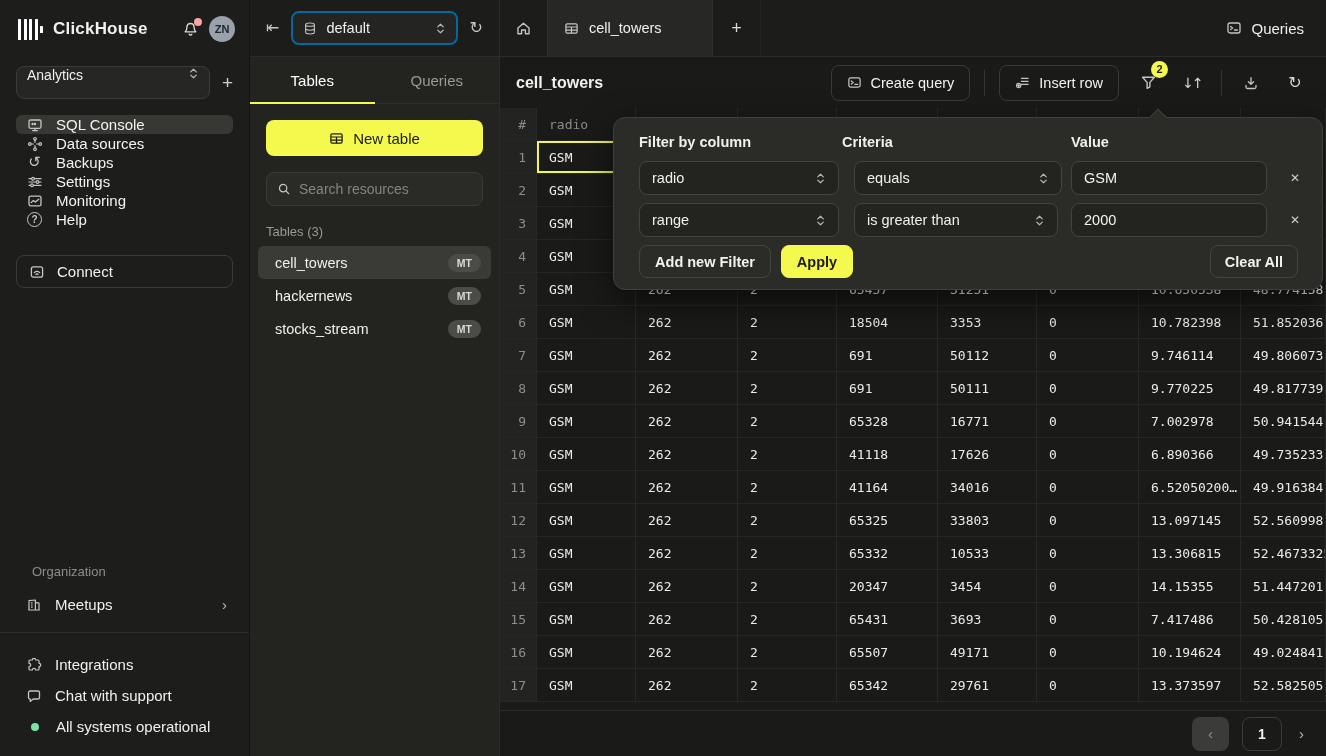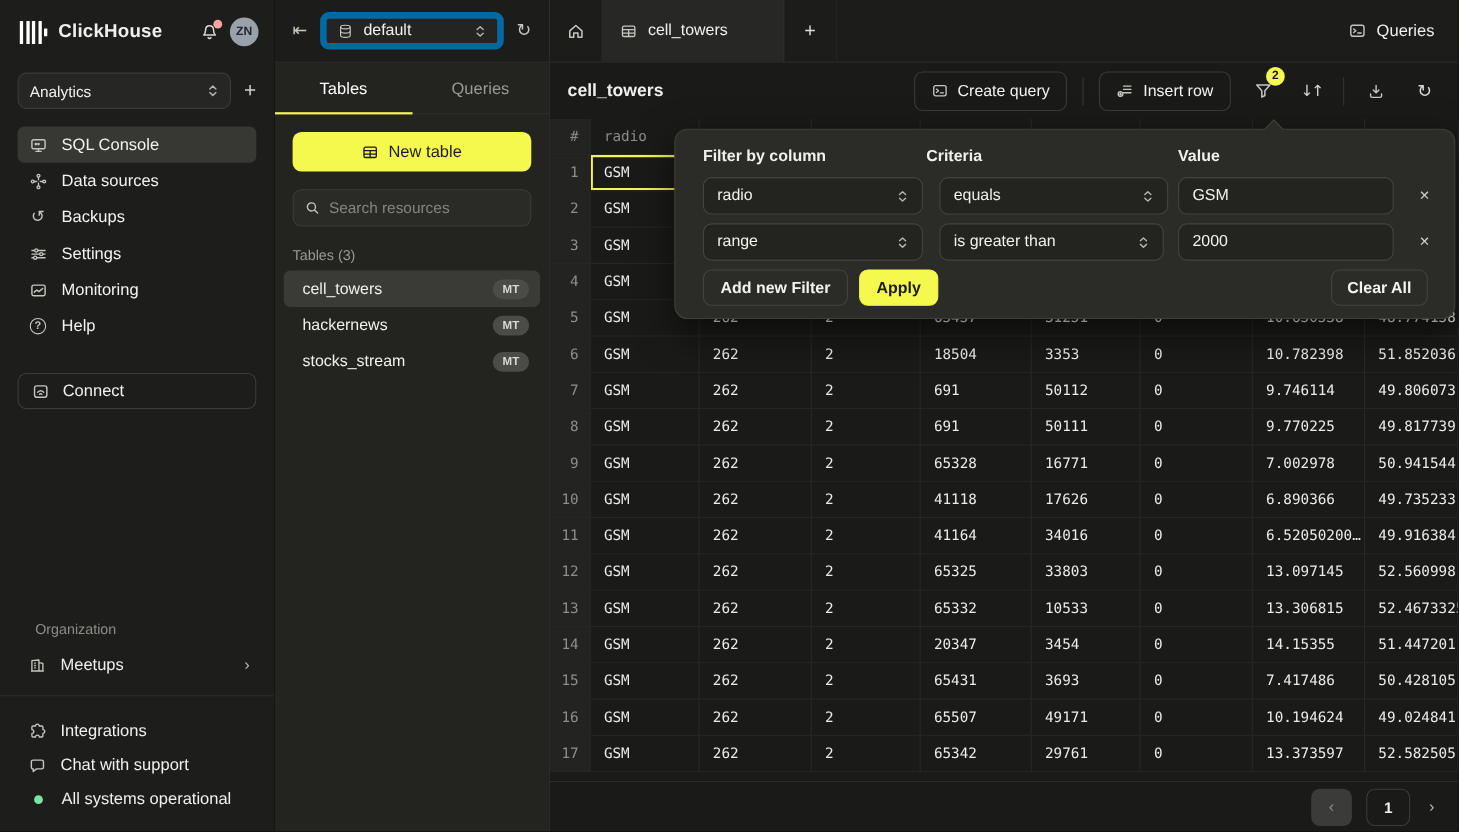--- a/index.html
+++ b/index.html
@@ -13,43 +13,43 @@
   .sidebar{width:250px;background:#1d1d1b;border-right:1px solid #141412;display:flex;flex-direction:column;flex:none}
   .brand-row{height:58px;display:flex;align-items:center;padding:0 14px 0 18px;gap:10px}
   .logo{display:flex;align-items:center;gap:2.5px;height:22px}
   .logo i{width:3px;height:21px;background:#fff;border-radius:.5px}
   .logo i.dot{height:7px}
   .brand{font-size:17px;font-weight:700;letter-spacing:.2px}
   .bell{margin-left:auto;position:relative;color:#d8d8d3}
   .bell .nd{position:absolute;top:-3px;right:-3px;width:8px;height:8px;border-radius:50%;background:#f9a3a3}
   .avatar{width:26px;height:26px;border-radius:50%;background:#99a1ab;color:#22262c;font-size:11px;font-weight:700;display:flex;align-items:center;justify-content:center}
   .ws-row{display:flex;align-items:center;gap:12px;padding:8px 16px 16px}
-  .ws-select{flex:1;height:33px;border:1px solid #3b3b39;border-radius:8px;background:#262624;display:flex;align-items:center;gap:8px;padding:0 10px;font-size:14px}
+  .ws-select{flex:1;height:33px;border:1px solid #3b3b39;border-radius:8px;background:#262624;display:flex;align-items:flex-start;gap:8px;padding:0 10px;font-size:14px}
   .ws-select .ud{margin-left:auto}
   .plus-btn{color:#cfcfca;font-size:19px;line-height:1}
   .nav{padding:0 16px;display:flex;flex-direction:column;gap:0}
-  .nav-item{height:33px;display:flex;align-items:center;gap:13px;padding:0 10px;border-radius:6px;font-size:15px;color:#f2f2ef}
+  .nav-item{height:19px;display:flex;align-items:center;gap:13px;padding:0 10px;border-radius:6px;font-size:15px;color:#f2f2ef}
   .nav-item.active{background:#373734}
   .nav-item .ni{width:17px;flex:none}
   .beta{margin-left:4px;background:#30405f;color:#e3ebfb;font-size:12px;font-weight:700;padding:2.5px 10px;border-radius:11px}
   .glyph15{font-size:15px;line-height:1;font-family:"DejaVu Sans",sans-serif}
   .q-circle{width:15px;height:15px;border:1.3px solid currentColor;border-radius:50%;display:flex;align-items:center;justify-content:center;font-size:10px;font-weight:700}
   .connect-btn{margin:26px 16px 0;height:33px;border:1px solid #3b3b39;border-radius:8px;display:flex;align-items:center;gap:12px;padding:0 12px;font-size:15px}
   .side-bottom{margin-top:auto;padding-bottom:14px}
   .org-label{padding:0 32px;font-size:13px;color:#8d8d88;margin-bottom:10px}
   .side-row{height:31px;display:flex;align-items:center;gap:13px;padding:0 16px 0 26px;font-size:15px}
   .side-row .chev-r{margin-left:auto;color:#bcbcb7;font-size:15px;padding-right:6px}
   .hr{height:1px;background:#2c2c2a;margin:12px 0 16px}
   .status-dot{width:8px;height:8px;border-radius:50%;background:#7be4a2;margin:0 4.5px}
 
   
   .explorer{width:250px;background:#232320;border-right:1px solid #2b2b29;display:flex;flex-direction:column;flex:none}
   .ex-top{height:57px;background:#1c1c1a;border-bottom:1px solid #2b2b29;display:flex;align-items:center;gap:12px;padding:0 16px}
   .glyph16{font-size:16px;line-height:1;font-family:"DejaVu Sans",sans-serif}
-  .db-select{flex:1;height:34px;border:6px solid #0369a1;border-radius:8px;background:#242422;display:flex;align-items:center;gap:9px;padding:0 10px;font-size:14.5px}
+  .db-select{flex:1;height:34px;border:2px solid #0369a1;border-radius:8px;background:#242422;display:flex;align-items:center;gap:9px;padding:0 10px;font-size:14.5px}
   .db-select .ud{margin-left:auto}
   .ex-tabs{height:47px;display:flex;border-bottom:1px solid #2e2e2c;flex:none}
   .ex-tab{flex:1;display:flex;align-items:center;justify-content:center;font-size:15px;color:#9a9a95;position:relative}
   .ex-tab.active{color:#fff}
   .ex-tab.active::after{content:"";position:absolute;left:0;right:0;bottom:-1px;height:2px;background:#f5f94d}
   .newtable-btn{margin:16px;height:36px;background:#f5f94d;color:#1b1b19;border-radius:8px;display:flex;align-items:center;justify-content:center;gap:9px;font-size:15px;font-weight:400;flex:none}
   .search-box{margin:0 16px;height:34px;border:1px solid #3b3b39;border-radius:8px;background:#2a2a27;display:flex;align-items:center;gap:8px;padding:0 10px;color:#858580;flex:none}
   .search-box input{flex:1;background:transparent;border:0;outline:0;color:#d8d8d3;font-size:14px;font-family:inherit}
   .search-box input::placeholder{color:#858580}
   .sec-label{margin:18px 16px 7px;font-size:13px;color:#9a9a95}

